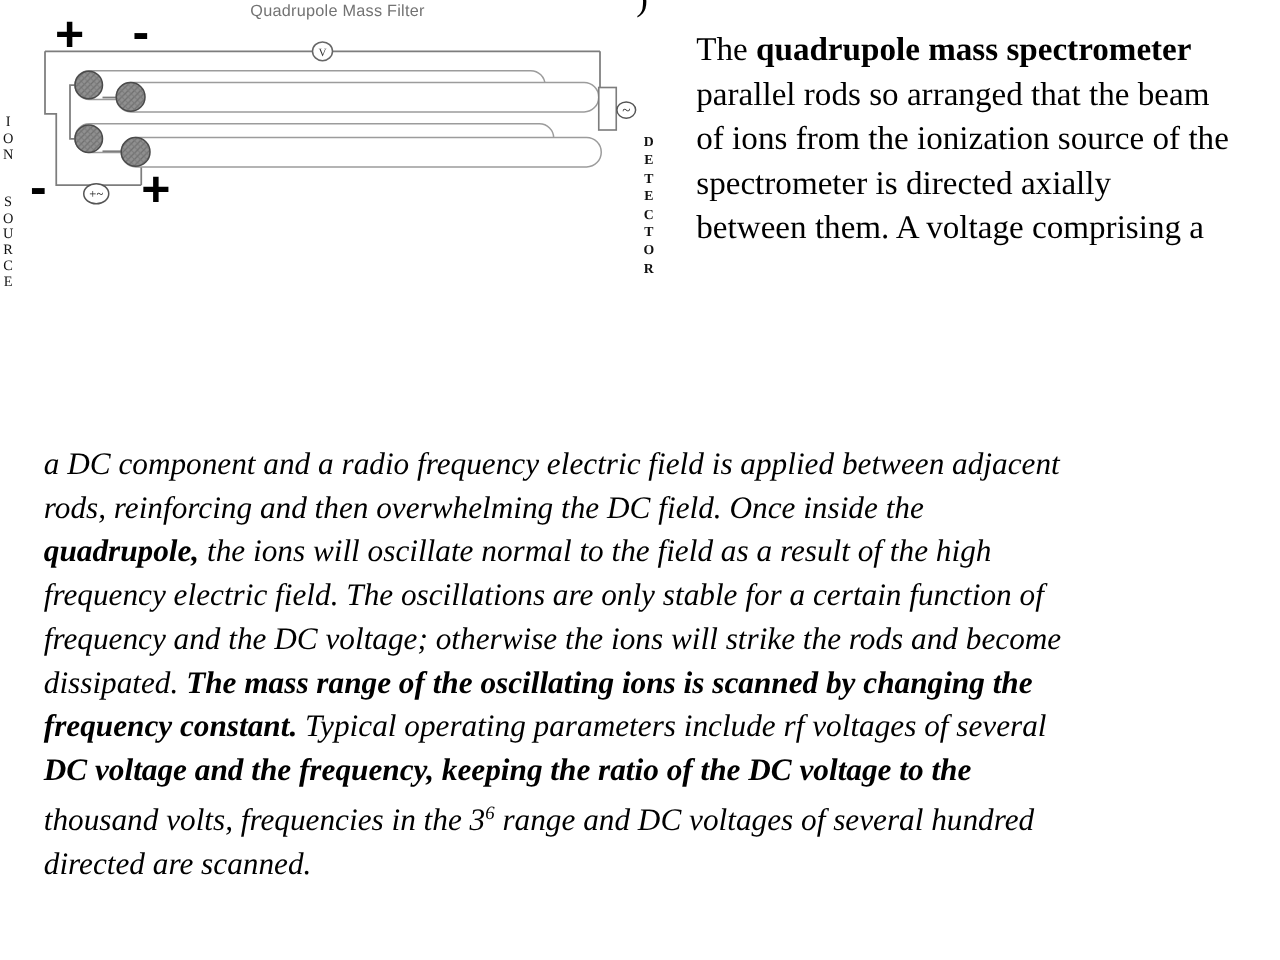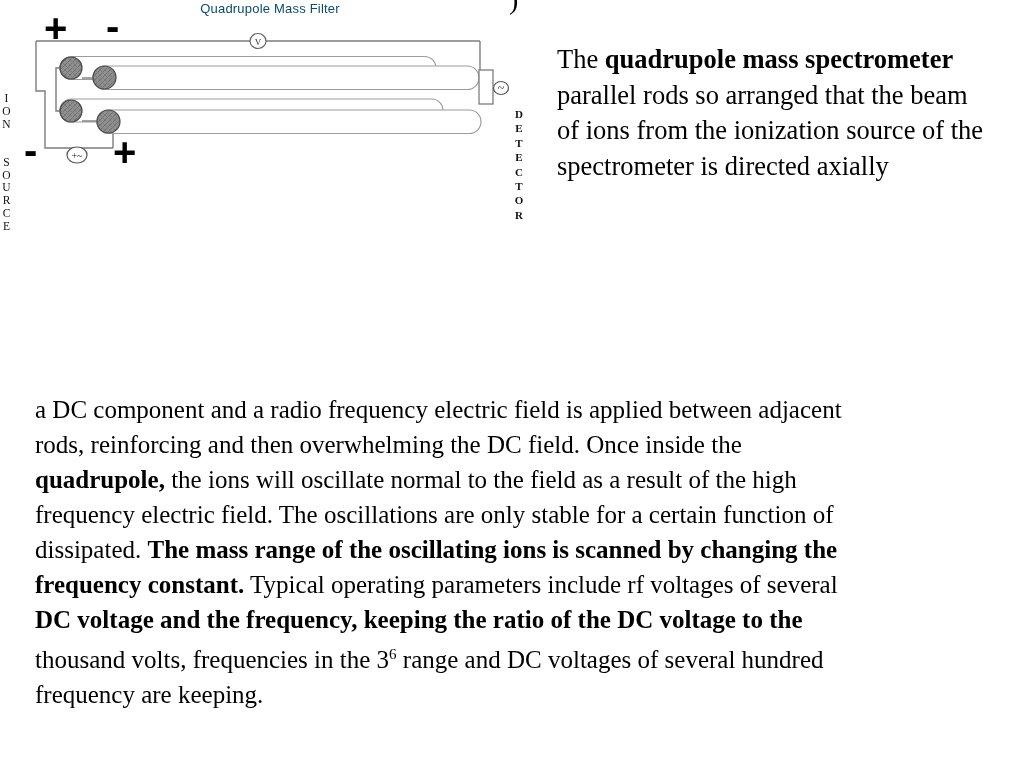--- a/index.html
+++ b/index.html
@@ -6,40 +6,40 @@
   .slide{
     position:relative;width:1024px;height:768px;margin:0 auto;
     background:#ffffff;overflow:hidden;
     font-family:"Liberation Serif","DejaVu Serif",serif;color:#000;
   }
   
   .diagram-svg{position:absolute;left:0;top:0;}
   .diagram-title{
     position:absolute;left:164px;top:1px;width:212px;text-align:center;
     font-family:"Liberation Sans","DejaVu Sans",sans-serif;
-    font-size:13px;color:#0c4a6e;letter-spacing:0.2px;
+    font-size:13px;color:#737373;letter-spacing:0.2px;
   }
   .pol{
     position:absolute;font-family:"Liberation Sans","DejaVu Sans",sans-serif;
     font-weight:bold;color:#000;line-height:1;
   }
   .pol.plus{font-size:40px;}
   .pol.minus{font-size:40px;}
   .vlabel{position:absolute;display:flex;flex-direction:column;align-items:center;}
   .vlabel .vletter{
     font-family:"Liberation Serif","DejaVu Serif",serif;
     font-size:11.5px;height:12.9px;line-height:12.9px;text-align:center;color:#111;
   }
   .vlabel.detector .vletter{height:14.4px;line-height:14.4px;font-weight:bold;font-size:11px;}
   .vlabel .vgap{height:25px;}
   
-  .para{position:absolute;margin-top:20px;}
+  .para{position:absolute;}
   .para .tline{white-space:nowrap;}
   .intro{left:557px;top:22px;font-size:26.5px;line-height:35.5px;}
-  .bodytext{left:35px;top:372px;font-size:25px;line-height:35px;}
+  .bodytext{left:35px;top:354px;font-size:25px;line-height:35px;font-style:italic;}
   .b{font-weight:bold;}
   .sup{font-size:60%;vertical-align:super;}
   .crop-fragment{
     position:absolute;left:509px;top:-16px;font-size:28px;
     font-family:"Liberation Serif",serif;color:#000;
   }
 </style>
 </head>
 <body>
 
@@ -125,26 +125,28 @@
       <div class="vletter">T</div>
       <div class="vletter">O</div>
       <div class="vletter">R</div>
     </div>
 
   <div class="para intro">
       <div class="tline"><span>The </span><span class="b">quadrupole mass spectrometer</span></div>
       <div class="tline"><span>parallel rods so arranged that the beam</span></div>
       <div class="tline"><span>of ions from the ionization source of the</span></div>
       <div class="tline"><span>spectrometer is directed axially</span></div>
+      <div class="tline"><span>between them. A voltage comprising a</span></div>
     </div>
   <div class="para bodytext">
       <div class="tline"><span>a DC component and a radio frequency electric field is applied between adjacent</span></div>
       <div class="tline"><span>rods, reinforcing and then overwhelming the DC field. Once inside the</span></div>
       <div class="tline"><span class="b">quadrupole,</span><span> the ions will oscillate normal to the field as a result of the high</span></div>
       <div class="tline"><span>frequency electric field. The oscillations are only stable for a certain function of</span></div>
+      <div class="tline"><span>frequency and the DC voltage; otherwise the ions will strike the rods and become</span></div>
       <div class="tline"><span>dissipated. </span><span class="b">The mass range of the oscillating ions is scanned by changing the</span></div>
       <div class="tline"><span class="b">frequency constant.</span><span> Typical operating parameters include rf voltages of several</span></div>
       <div class="tline"><span class="b">DC voltage and the frequency, keeping the ratio of the DC voltage to the</span></div>
       <div class="tline"><span>thousand volts, frequencies in the 3</span><span class="sup">6</span><span> range and DC voltages of several hundred</span></div>
-      <div class="tline"><span>frequency are keeping.</span></div>
+      <div class="tline"><span>directed are scanned.</span></div>
     </div>
 
 </div>
 
 </body></html>

